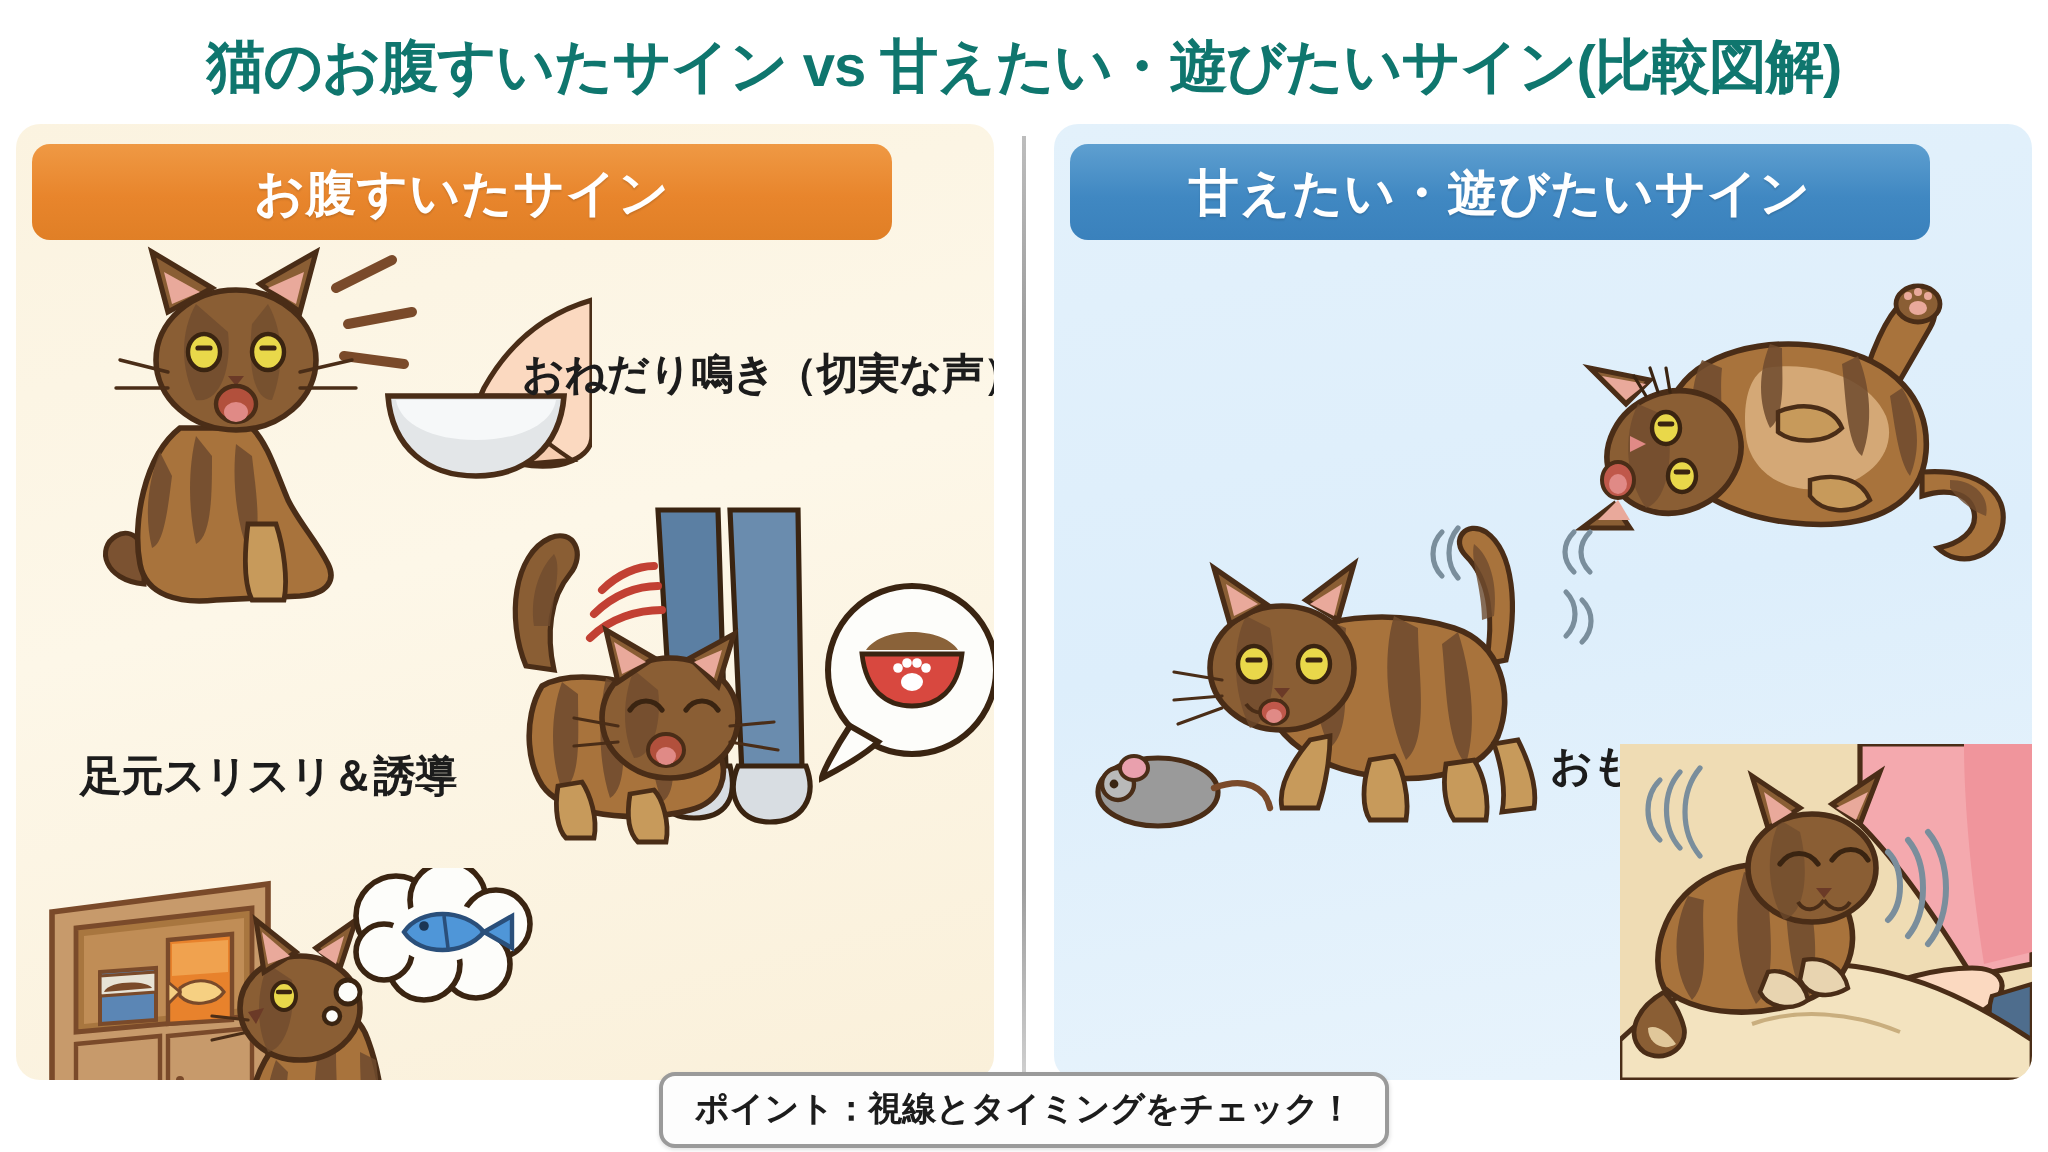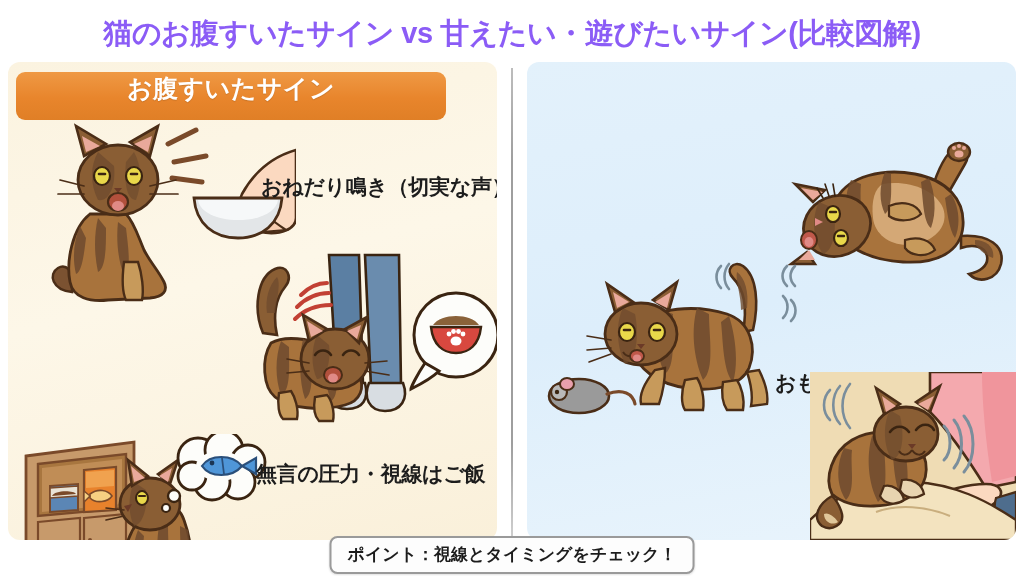--- a/index.html
+++ b/index.html
@@ -9,21 +9,21 @@
     font-family: "Liberation Sans", "DejaVu Sans", sans-serif;
     overflow: hidden;
     position: relative;
   }
   #infographic { position: relative; width: 1024px; height: 576px; background: #fff; }
 
   
   .title {
     position: absolute; left: 0; top: 14px; width: 1024px;
     text-align: center;
-    font-size: 29px; font-weight: 700; color: #8b5cf6;
+    font-size: 29px; font-weight: 700; color: #0f766e;
     letter-spacing: -0.5px; white-space: nowrap;
   }
 
   
   .panel { position: absolute; border-radius: 12px; overflow: hidden; }
   .panel-left {
     left: 8px; top: 62px; width: 489px; height: 478px;
     background: linear-gradient(165deg, #fbf3e0 0%, #fdf7e8 45%, #faf0da 100%);
   }
   .panel-right {
@@ -32,21 +32,21 @@
   }
   .divider {
     position: absolute; left: 511px; top: 68px; width: 2px; height: 470px;
     background: linear-gradient(to bottom, #bdbdbd, #9e9e9e 20%, #9e9e9e 80%, #cfcfcf);
   }
 
   
   .phead {
     position: absolute; left: 8px; top: 10px; width: 430px; height: 48px;
     border-radius: 9px;
-    display: flex; align-items: flex-start; justify-content: center;
+    display: flex; align-items: center; justify-content: center;
     color: #fff; font-size: 25px; font-weight: 700; letter-spacing: 0.5px;
     text-shadow: 0 1px 1px rgba(0,0,0,.13);
   }
   .phead-left  { background: linear-gradient(180deg,#ef9944 0%,#e8852c 55%,#e07f26 100%); }
   .phead-right { background: linear-gradient(180deg,#5e9fd0 0%,#4088c2 55%,#3a81bc 100%); }
 
   
   .lbl {
     position: absolute; font-size: 21px; font-weight: 700; color: #1c1c1c;
     white-space: nowrap; letter-spacing: -0.3px;
@@ -184,20 +184,21 @@
       <path d="M178 80 L228 80 C226 98 216 106 203 106 C190 106 180 98 178 80 Z" fill="#d8483f" stroke="#3a2411" stroke-width="2.4"></path>
       <g fill="#fff">
         <ellipse cx="203" cy="94" rx="5.5" ry="4.5"></ellipse>
         <circle cx="196" cy="87" r="2.4"></circle>
         <circle cx="200.5" cy="84.5" r="2.4"></circle>
         <circle cx="205.5" cy="84.5" r="2.4"></circle>
         <circle cx="210" cy="87" r="2.4"></circle>
       </g>
     </svg>
 
+    <div class="lbl" style="left:32px; top:312px;">足元スリスリ＆誘導</div>
 
     <svg class="art" style="left:8px; top:372px;" width="260" height="170" viewBox="0 0 260 170">
 
       <path d="M10 22 L118 8 L118 146 L10 158 Z" fill="#c79a6b" stroke="#7a4a2a" stroke-width="2.8"></path>
       <path d="M22 30 L110 20 L110 74 L22 82 Z" fill="#a8763f" stroke="#7a4a2a" stroke-width="2.4"></path>
       <path d="M26 34 L106 25 L106 70 L26 78 Z" fill="#c08d56"></path>
 
       <path d="M34 52 L62 50 L62 76 L34 78 Z" fill="#5b86b5" stroke="#7a4a2a" stroke-width="2"></path>
       <path d="M34 54 L62 52 L62 62 L34 64 Z" fill="#e8e3d6" stroke="#7a4a2a" stroke-width="1.6"></path>
       <path d="M36 62 L60 60 C58 56 38 56 36 62 Z" fill="#7a4a2a"></path>
@@ -247,27 +248,29 @@
 
       <path d="M186 32 C194 20 216 20 226 32 C216 44 194 44 186 32 Z" fill="#4f96d8" stroke="#2a4f7a" stroke-width="2.2"></path>
       <path d="M226 32 L240 24 L240 40 Z" fill="#4f96d8" stroke="#2a4f7a" stroke-width="2.2"></path>
       <circle cx="196" cy="29" r="2.4" fill="#1b3554"></circle>
       <path d="M206 24 L208 40" stroke="#2a4f7a" stroke-width="1.8"></path>
 
       <circle cx="158" cy="62" r="6" fill="#fdfdfa" stroke="#3a2411" stroke-width="2.4"></circle>
       <circle cx="150" cy="74" r="4" fill="#fdfdfa" stroke="#3a2411" stroke-width="2.2"></circle>
     </svg>
 
-    <div class="lbl" style="left:248px; top:398px;">無言の圧力・視線はご飯</div>
   </div>
 
   <div class="divider"></div>
 
   <div class="panel panel-right">
 
+    <div class="phead phead-right">
+      <span>甘えたい・遊びたいサイン</span>
+    </div>
 
 
     <svg class="art" style="left:252px; top:78px;" width="240" height="160" viewBox="0 0 240 160">
 
       <path d="M182 96 C210 94 226 106 222 124 C218 140 200 144 190 134 C200 132 210 126 208 116 C206 106 194 104 182 108 Z" fill="#a8733c" stroke="#4a2d17" stroke-width="2.6"></path>
       <path d="M196 100 C208 100 216 108 214 118 C208 116 200 110 196 104 Z" fill="#6f4b2e" opacity=".8"></path>
 
       <path d="M152 52 C158 32 166 14 176 8 C186 4 192 14 186 24 C178 38 170 52 164 62 Z" fill="#a8733c" stroke="#4a2d17" stroke-width="2.6"></path>
       <ellipse cx="180" cy="12" rx="11" ry="9" fill="#8a5e34" stroke="#4a2d17" stroke-width="2.4"></ellipse>
       <g fill="#e9a99b">

